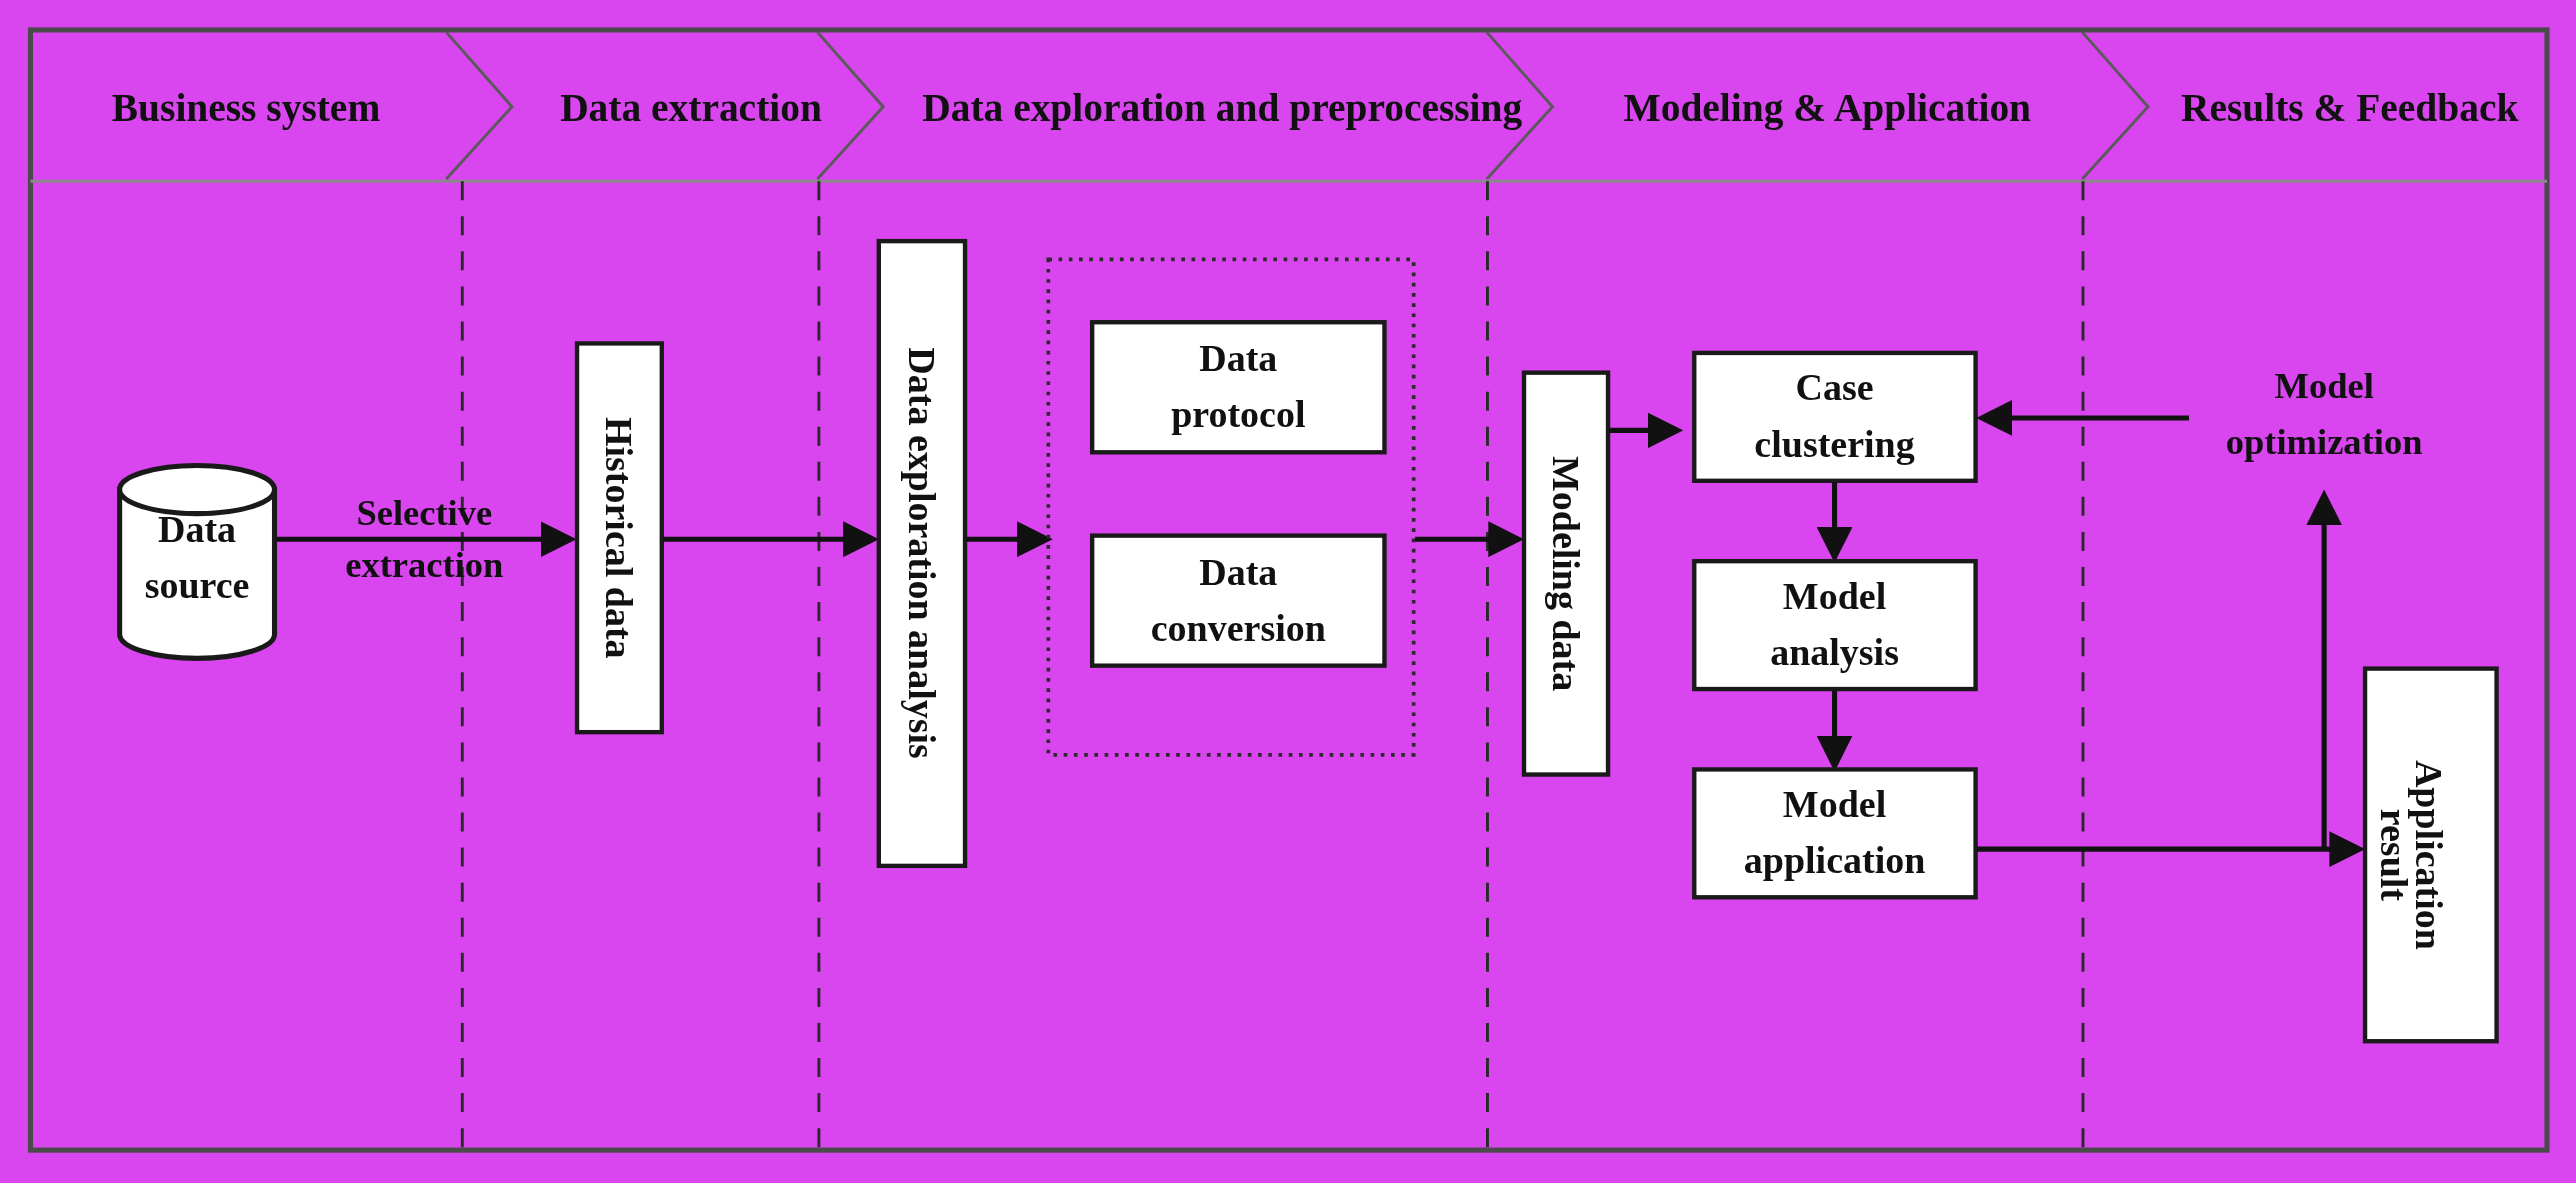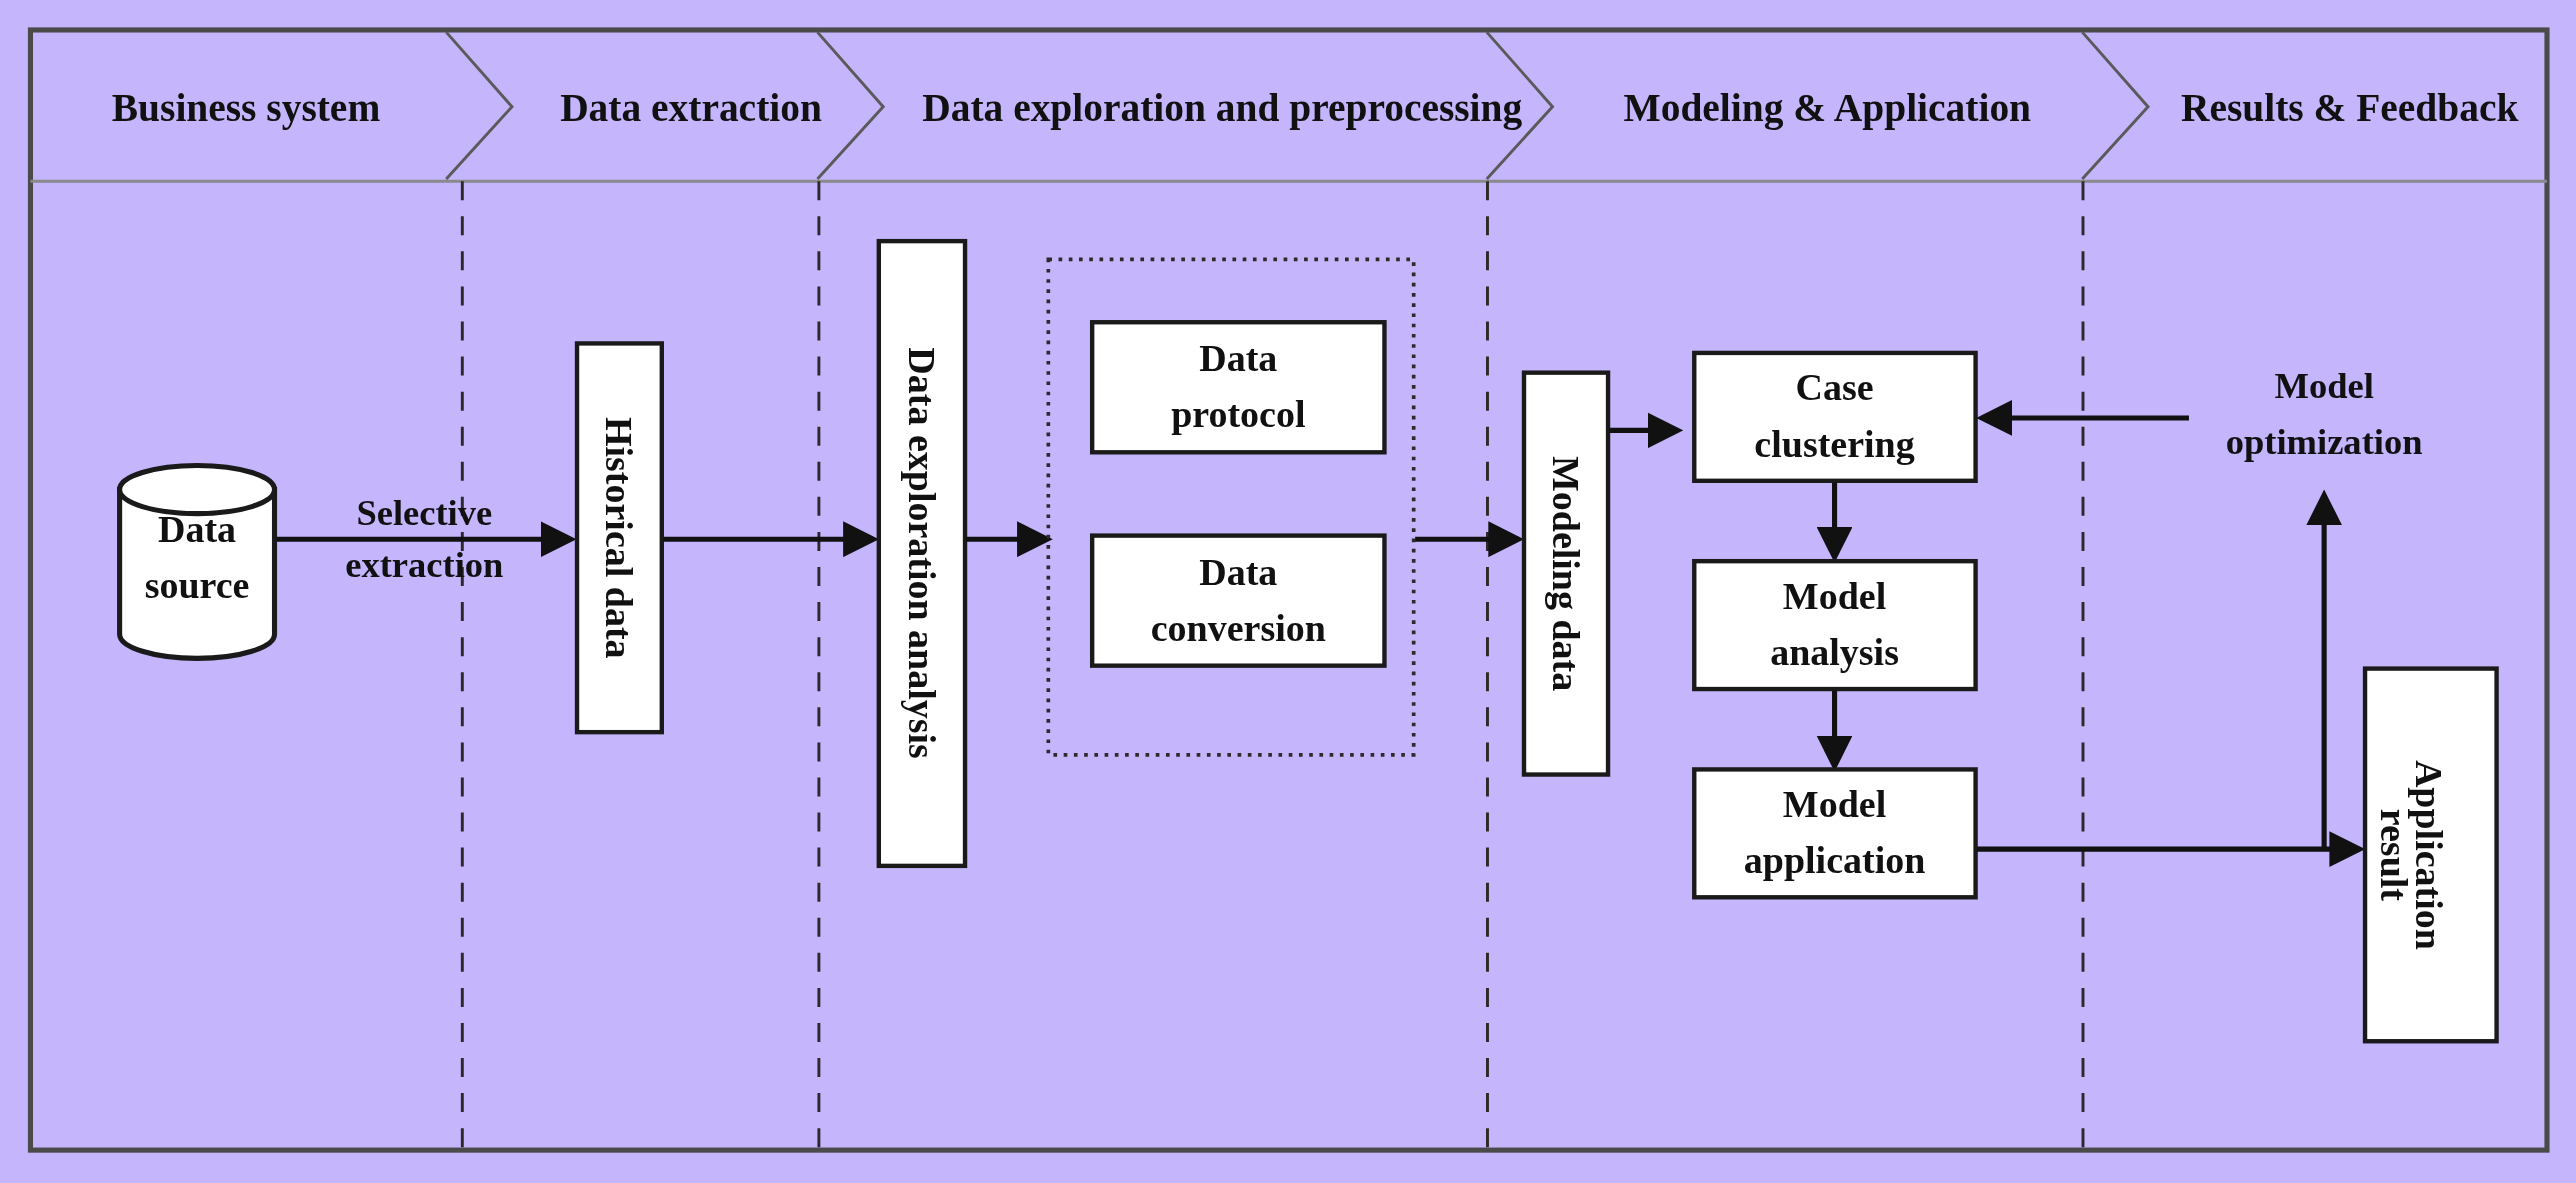--- a/index.html
+++ b/index.html
@@ -1,17 +1,17 @@
 <!DOCTYPE html>
 <html style="font-size:11.7px"><head>
 <meta charset="utf-8">
 <style>
   html,body{margin:0;padding:0;background:#ffffff;}
   body{font-family:"Liberation Serif","DejaVu Serif",serif;}
-  #stage{position:relative;width:2576px;height:1183px;background:#c4b5fd;overflow:hidden;text-align:center;}
+  #stage{position:relative;width:2576px;height:1183px;background:#d946ef;overflow:hidden;text-align:center;}
   svg{position:absolute;left:0;top:0;width:2576px;height:1183px;}
   .txt{font-family:"Liberation Serif","DejaVu Serif",serif;font-weight:bold;fill:#111111;}
   .hdr{font-size:54px;}
   .node{font-size:52px;}
   .edgelbl{font-size:50px;}
   .vert{font-size:52px;}
   .frame{fill:none;stroke:#4a4a4a;stroke-width:7;}
   .bandline{stroke:#8a8a8a;stroke-width:4;fill:none;}
   .chev{fill:none;stroke:#5a5a5a;stroke-width:4;}
   .lane{stroke:#2a2a2a;stroke-width:4;fill:none;stroke-dasharray:26 22;}

